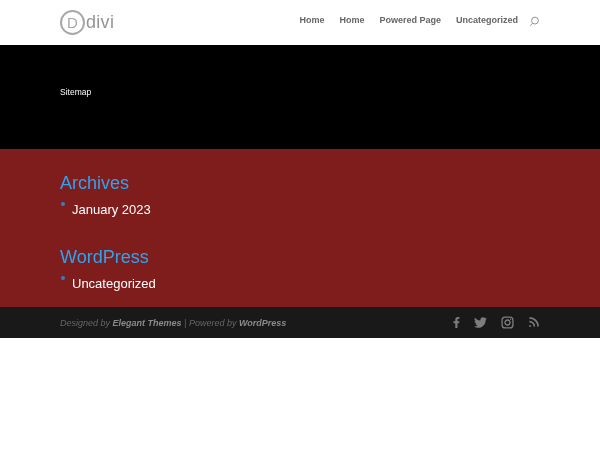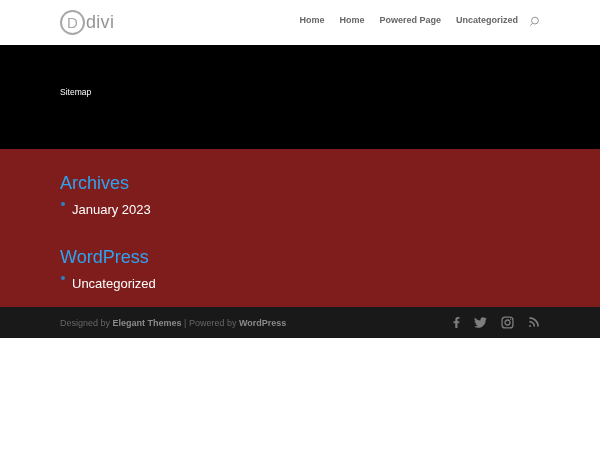--- a/index.html
+++ b/index.html
@@ -46,21 +46,21 @@
   .widget-list { list-style:none; margin-top:7px; }
   .widget-list li { position:relative; padding-left:12px; line-height:1.2; }
   .widget-list li::before {
     content:""; position:absolute; left:1px; top:3px;
     width:4px; height:4px; border-radius:50%; background:#2b83c4;
   }
   .widget-list a { color:#ffffff; font-size:13px; text-decoration:none; cursor:pointer; }
   .widget + .widget { margin-top:30px; }
 
   
-  .footer-bottom { background:#191919; height:31px; }
+  .footer-bottom { background:#191919; height:31px;font-style:italic; }
   .footer-bottom .container {
     height:100%; display:flex; align-items:center; justify-content:space-between;
   }
   .credits { font-size:9px; color:#666666; }
   .credits a { color:#8a8a8a; font-weight:700; text-decoration:none; cursor:pointer; }
   .social { display:flex; align-items:center; }
   .social a { margin-left:13px; display:flex; align-items:center; cursor:pointer; }
   .social svg { display:block; }
 </style>
 </head>

